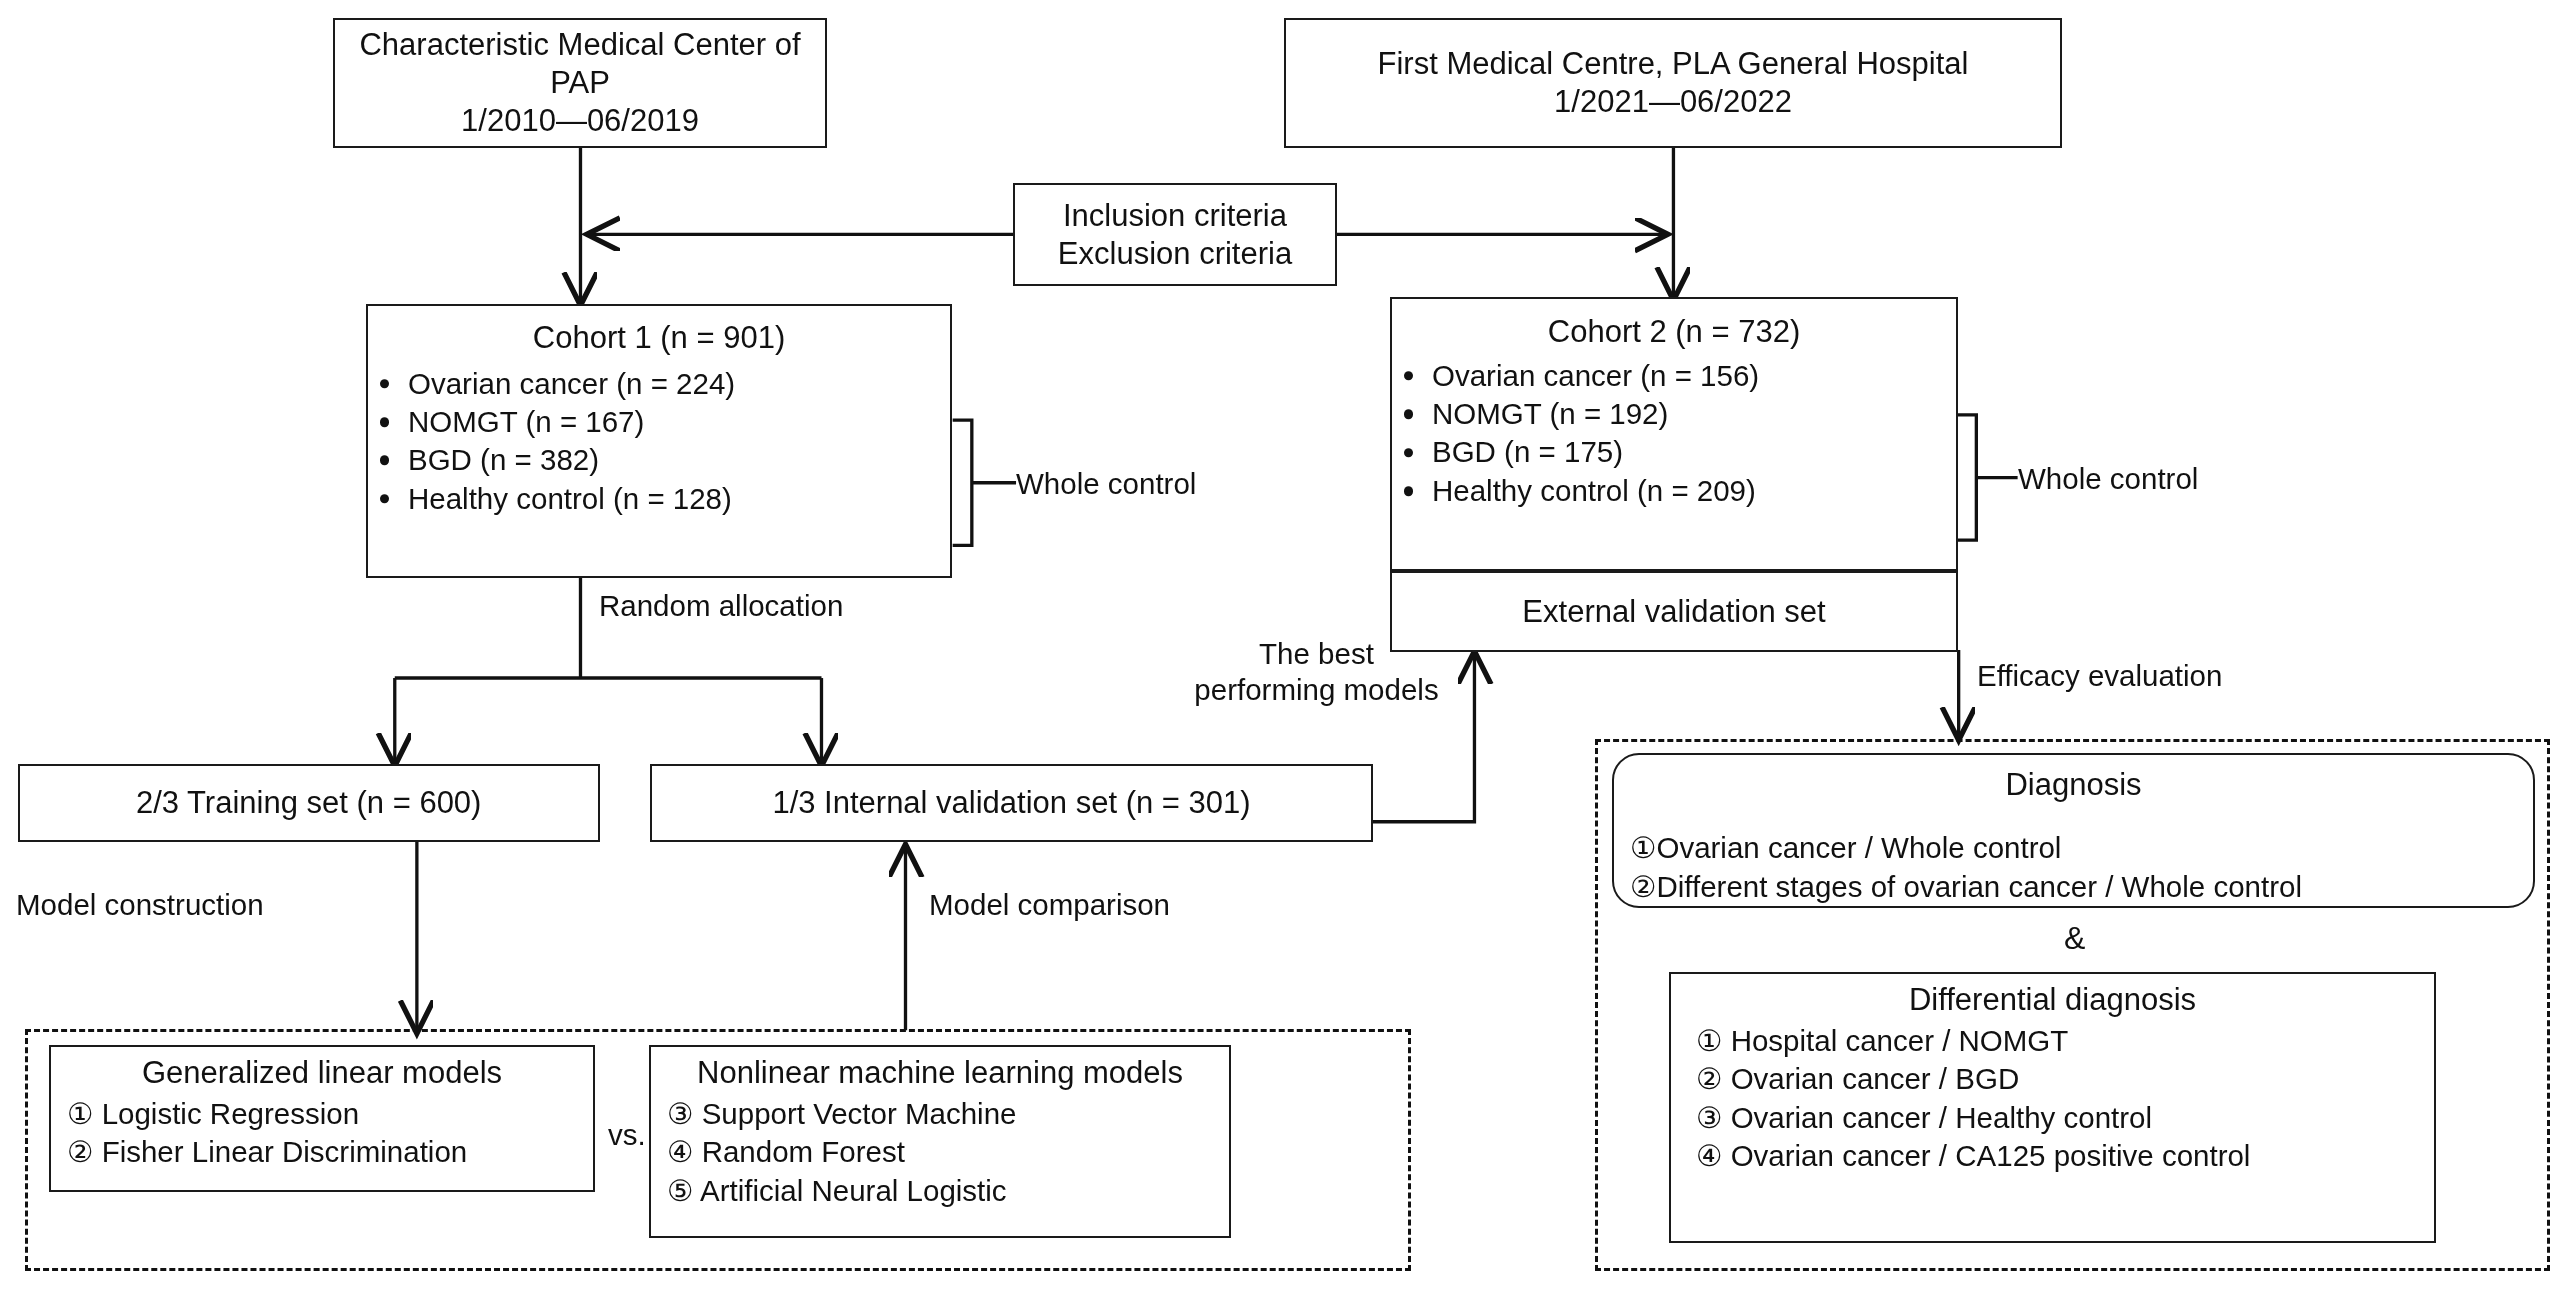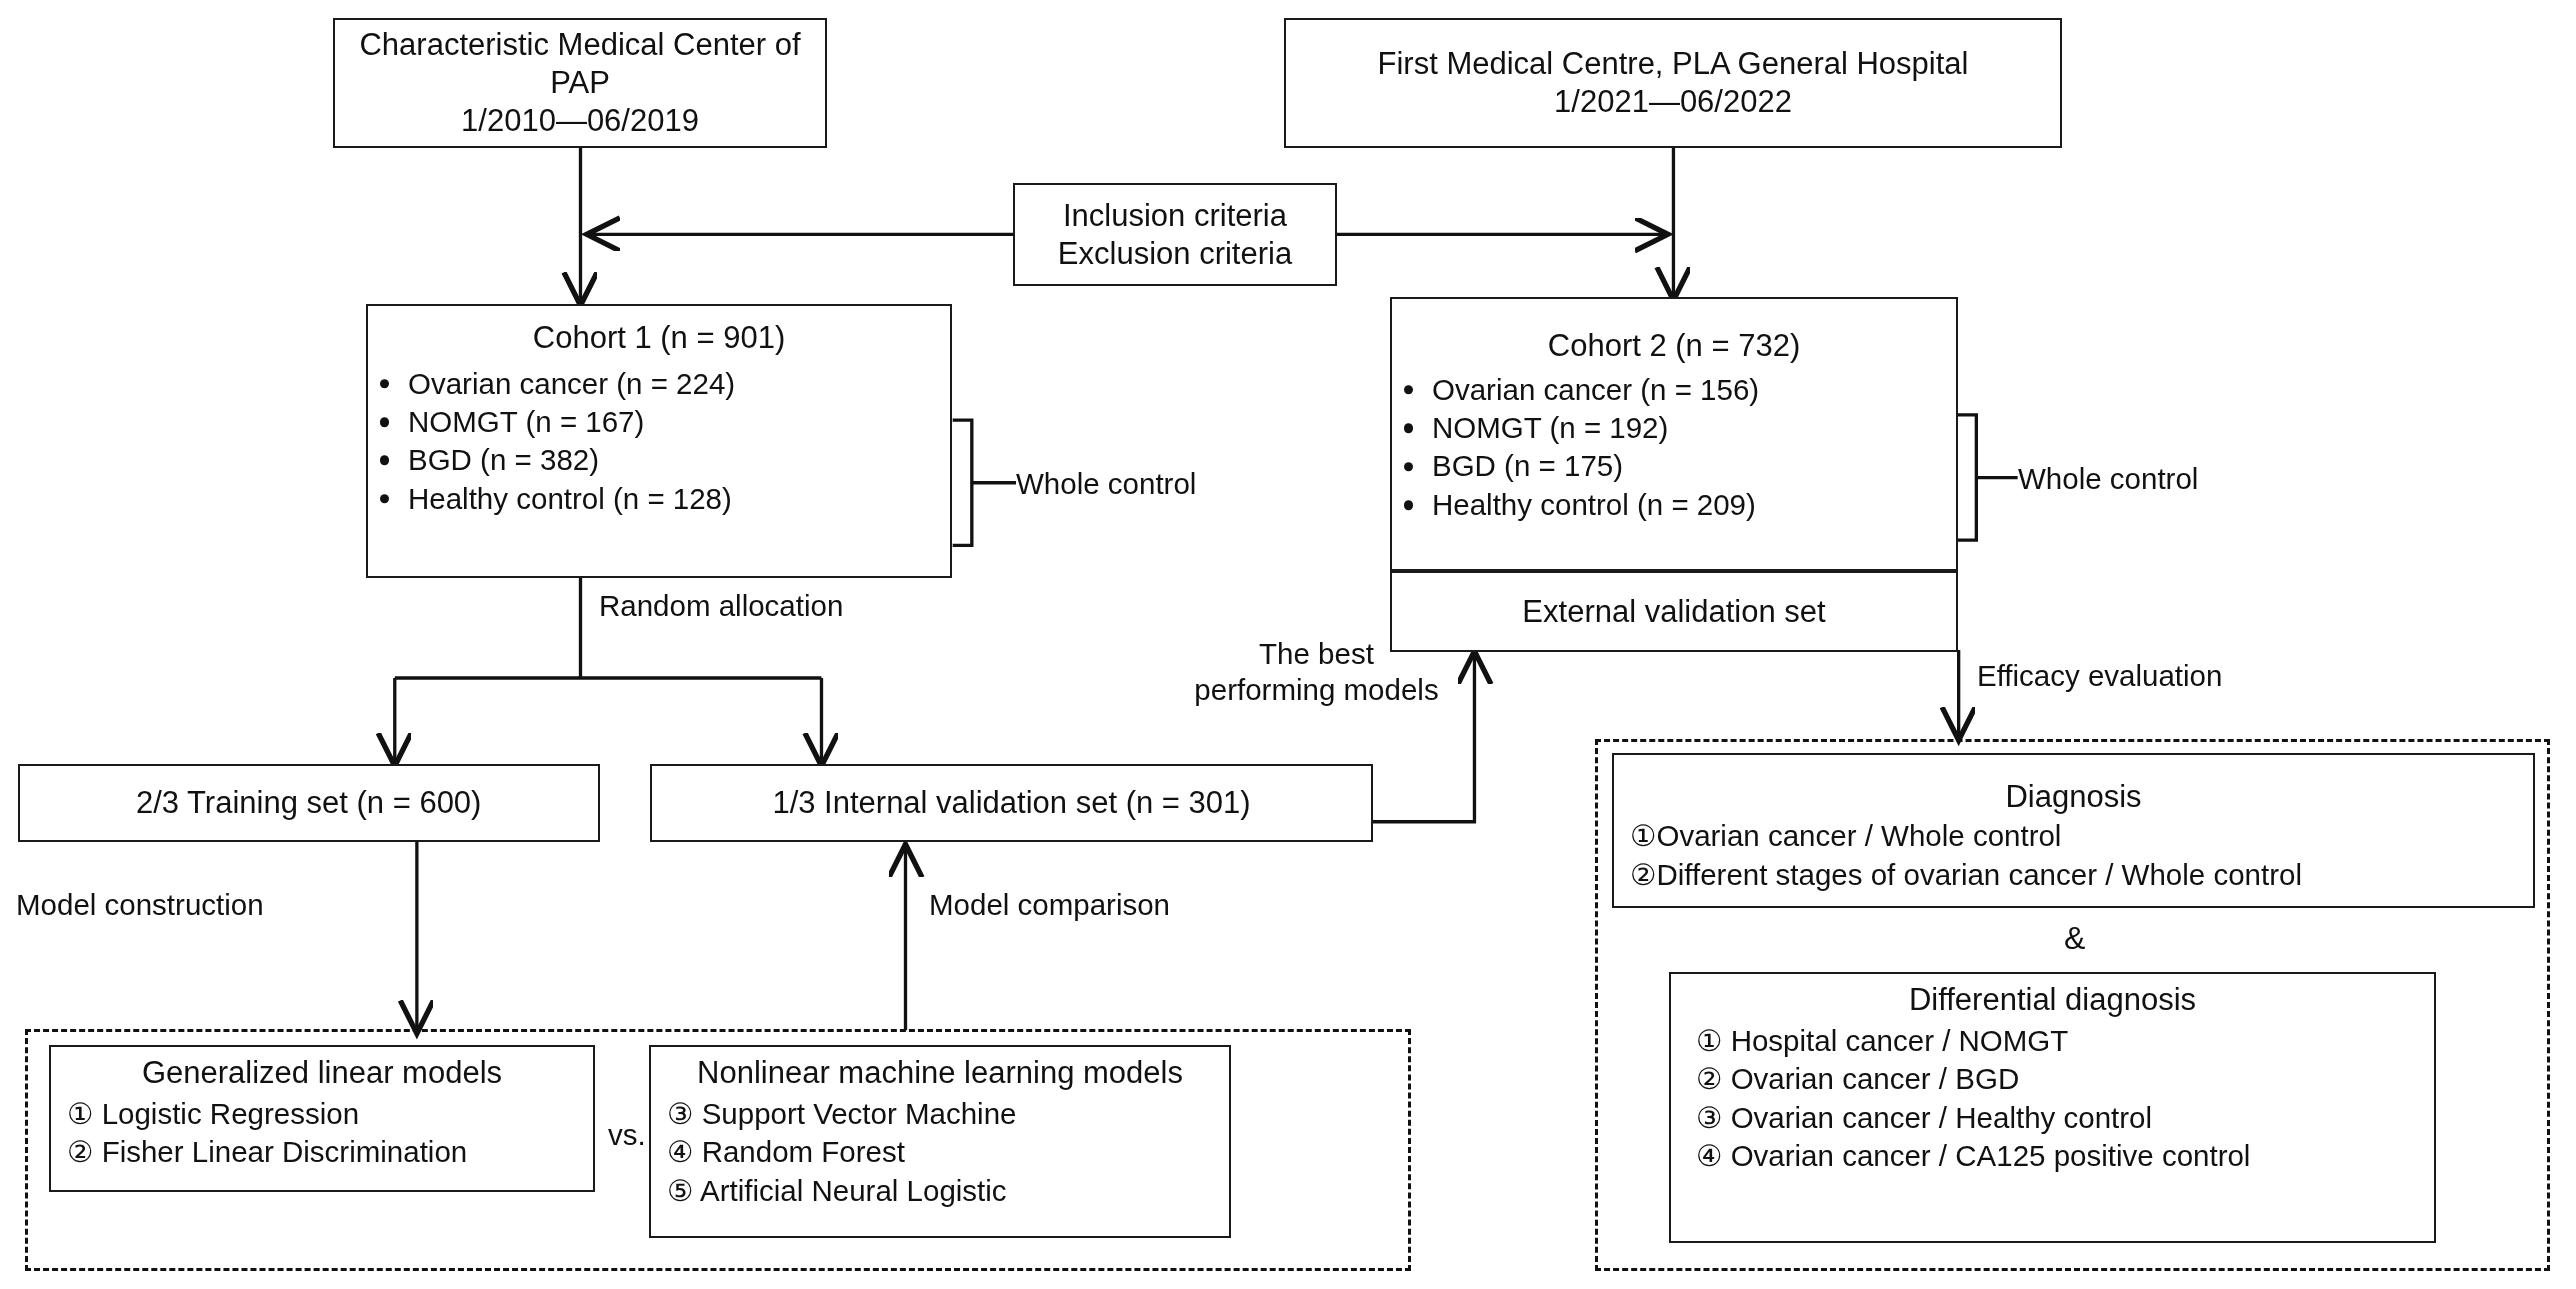--- a/index.html
+++ b/index.html
@@ -152,21 +152,21 @@
     <div class="ttl">Cohort 1 (n = 901)</div>
     <ul class="bullets" style="margin-top:7.4px;">
       <li>Ovarian cancer (n = 224)</li>
       <li>NOMGT (n = 167)</li>
       <li>BGD (n = 382)</li>
       <li>Healthy control (n = 128)</li>
     </ul>
   </div>
   <div class="edge-label" style="left:1016px; top:466px;">Whole control</div>
 
-  <div class="node" style="left:1390px; top:297px; width:568px; height:274px; justify-content:flex-start; padding-top:28px;">
+  <div class="node" style="left:1390px; top:297px; width:568px; height:274px; justify-content:flex-start; padding-top:14px;">
     <div class="ttl">Cohort 2 (n = 732)</div>
     <ul class="bullets" style="margin-top:5.9px;">
       <li>Ovarian cancer (n = 156)</li>
       <li>NOMGT (n = 192)</li>
       <li>BGD (n = 175)</li>
       <li>Healthy control (n = 209)</li>
     </ul>
   </div>
   <div class="node" style="left:1390px; top:571px; width:568px; height:81px; justify-content:center;">
     <div class="ttl">External validation set</div>
@@ -209,21 +209,21 @@
     <div class="ttl">Nonlinear machine learning models</div>
     <ul class="numlist pad-l" style="margin-top:2.9px;">
       <li>③ Support Vector Machine</li>
       <li>④ Random Forest</li>
       <li>⑤ Artificial Neural Logistic</li>
     </ul>
   </div>
 
   <div class="dashed-region" style="left:1595px; top:739px; width:955px; height:532px;"></div>
 
-  <div class="node" style="left:1612px; top:753px; width:923px; height:155px; justify-content:center; padding-top:11px;">
+  <div class="node" style="left:1612px; top:753px; width:923px; height:155px; justify-content:space-between; padding-top:11px;border-radius:27px;">
     <div class="ttl">Diagnosis</div>
     <ul class="numlist pad-l" style="margin-top:1.5px;">
       <li>①Ovarian cancer / Whole control</li>
       <li>②Different stages of ovarian cancer / Whole control</li>
     </ul>
   </div>
 
   <div class="amp-label" style="left:2064px; top:920px;">&amp;</div>
 
   <div class="node" style="left:1669px; top:972px; width:767px; height:271px; justify-content:flex-start; padding-top:7.4px;">

